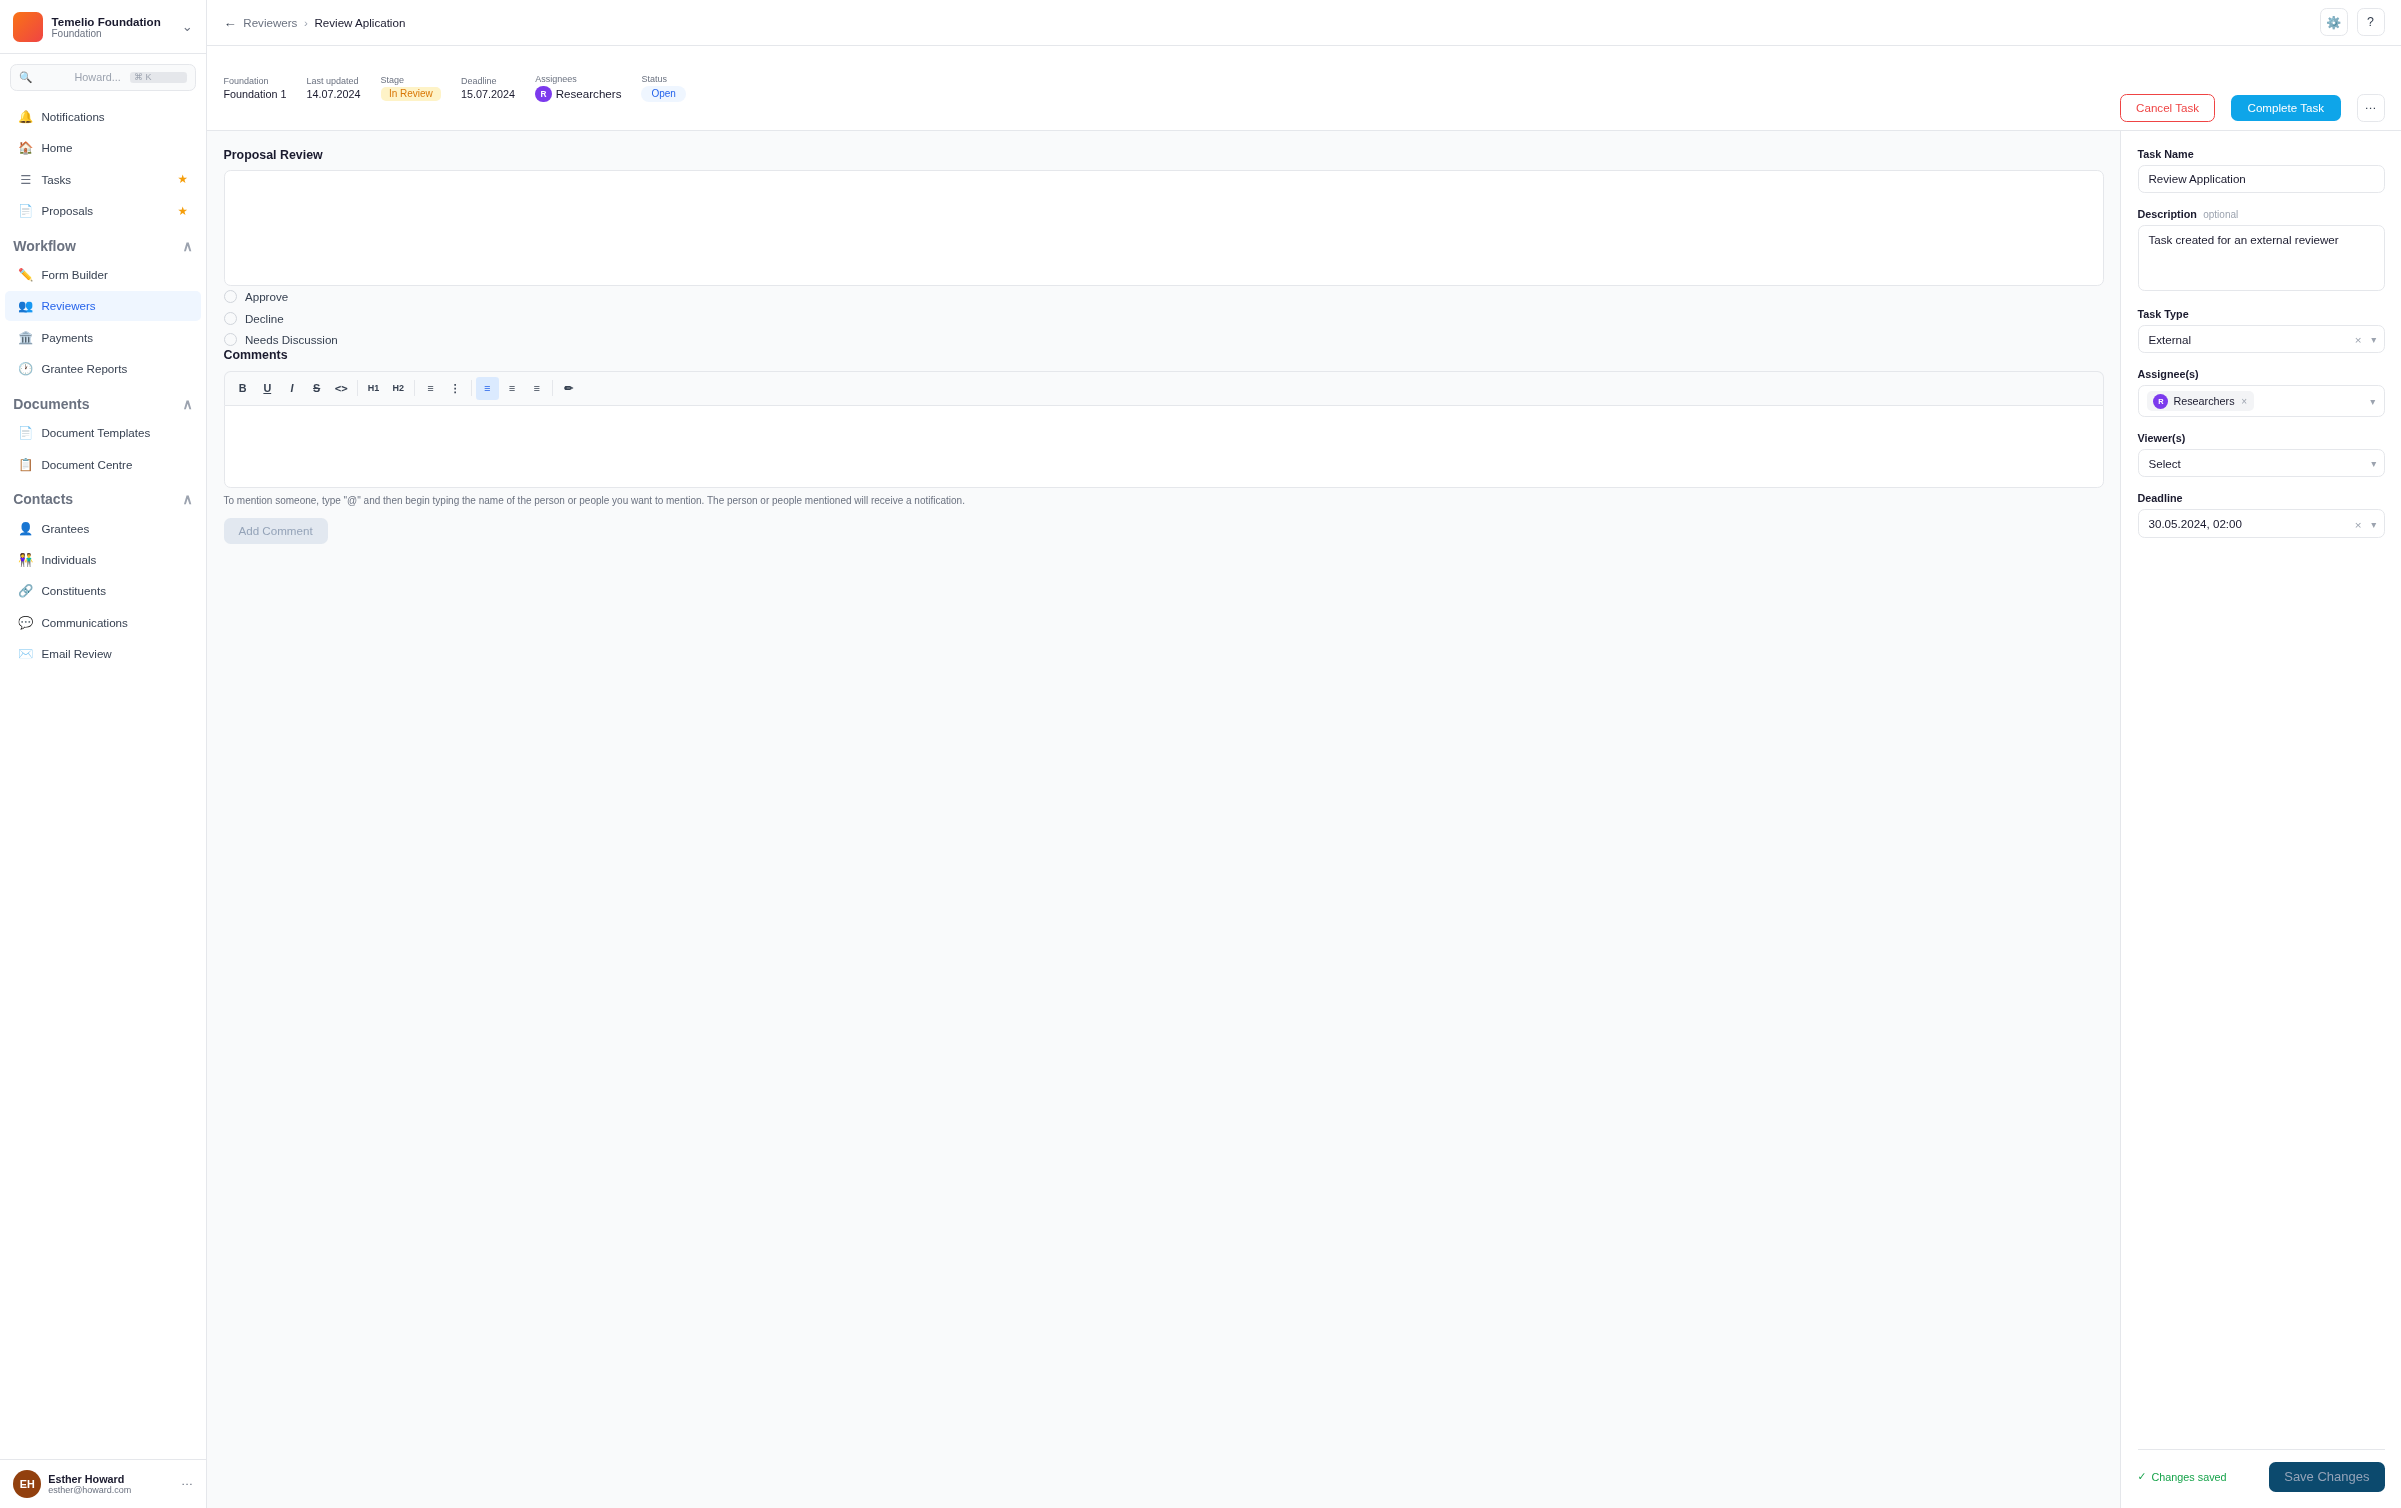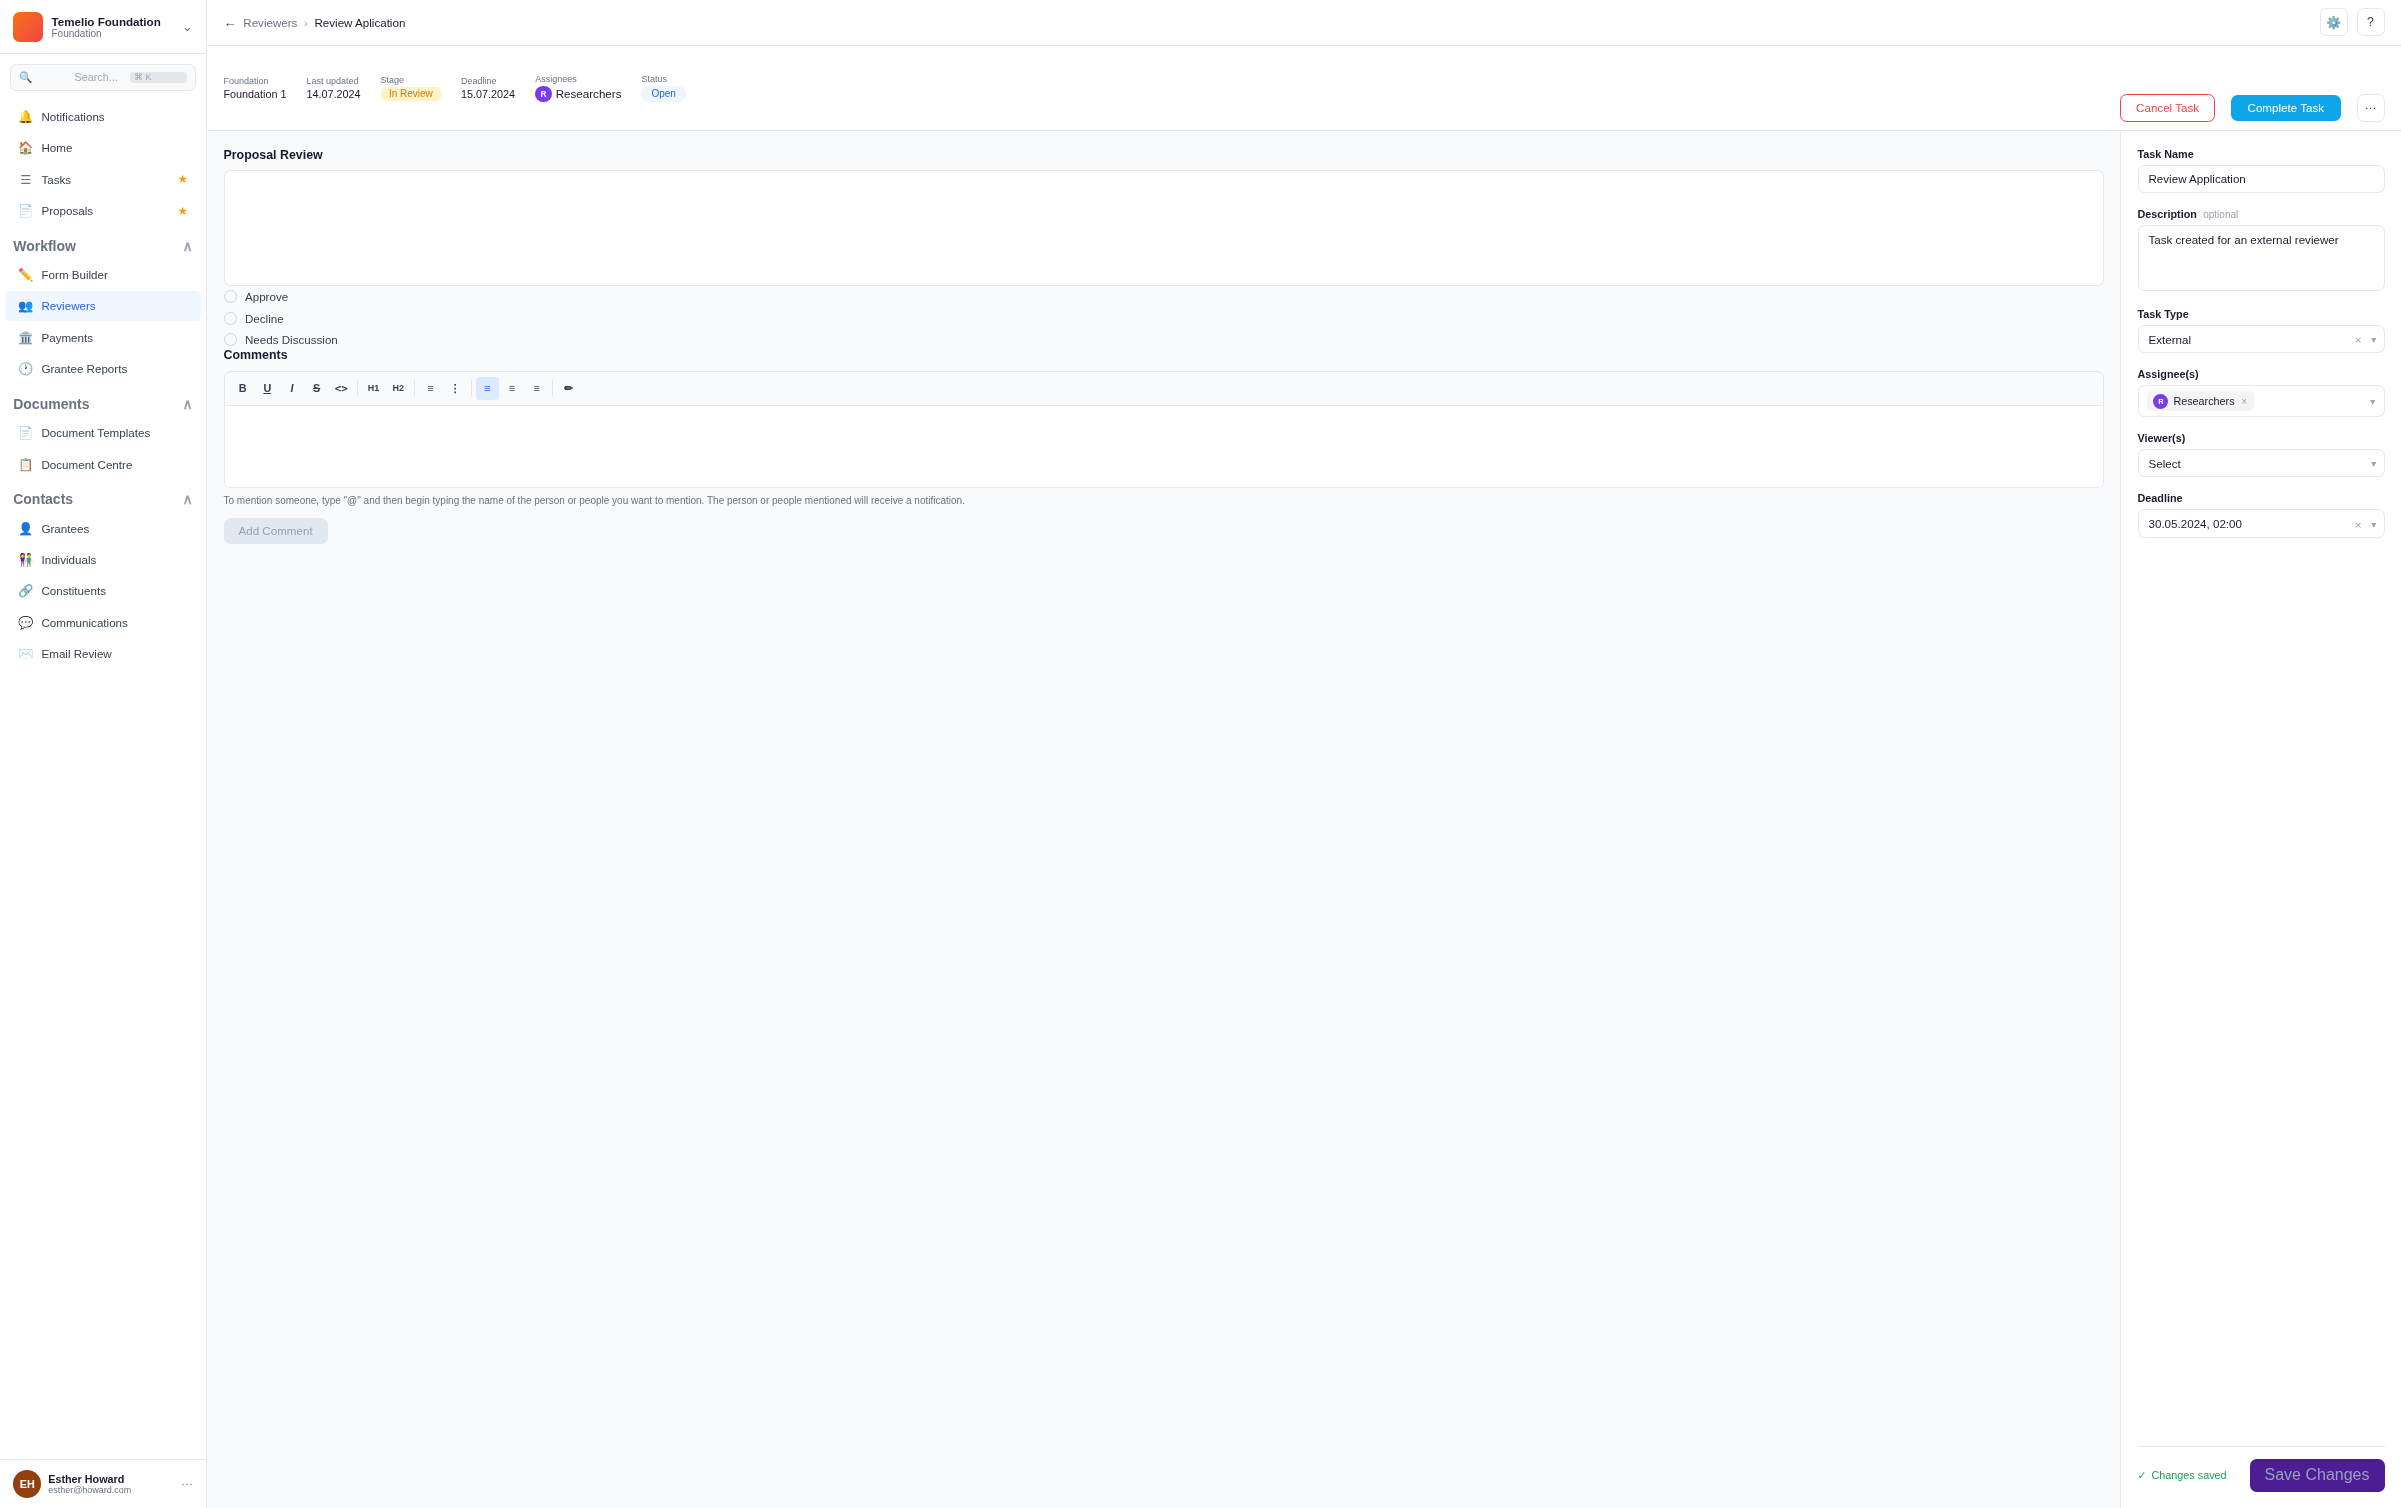--- a/index.html
+++ b/index.html
@@ -457,26 +457,26 @@
       justify-content: space-between;
     }
     .changes-saved {
       display: flex;
       align-items: center;
       gap: 5px;
       color: #16a34a;
       font-size: 10.8px;
     }
     .btn-save-changes {
-      background: #4c1d95;
+      background: #0c4a6e;
       color: #94a3b8;
       border: none;
       padding: 7.4px 15px;
       border-radius: 6.6px;
-      font-size: 16px;
+      font-size: 13px;
       font-weight: 500;
       cursor: pointer;
     }
   </style>
 </head>
 <body>
 
 <div class="sidebar">
   <div class="sidebar-header">
     <div class="sidebar-logo">
@@ -484,21 +484,21 @@
       <div class="logo-text">
         <span class="logo-title">Temelio Foundation</span>
         <span class="logo-sub">Foundation</span>
       </div>
     </div>
     <span class="chevron-icon">⌄</span>
   </div>
 
   <div class="search-box">
     <span>🔍</span>
-    <span>Search...</span>
+    <span>Howard...</span>
     <span class="search-shortcut">⌘ K</span>
   </div>
 
   <div class="nav-item">
     <span class="nav-icon">🔔</span>
     <span>Notifications</span>
   </div>
   <div class="nav-item">
     <span class="nav-icon">🏠</span>
     <span>Home</span>

